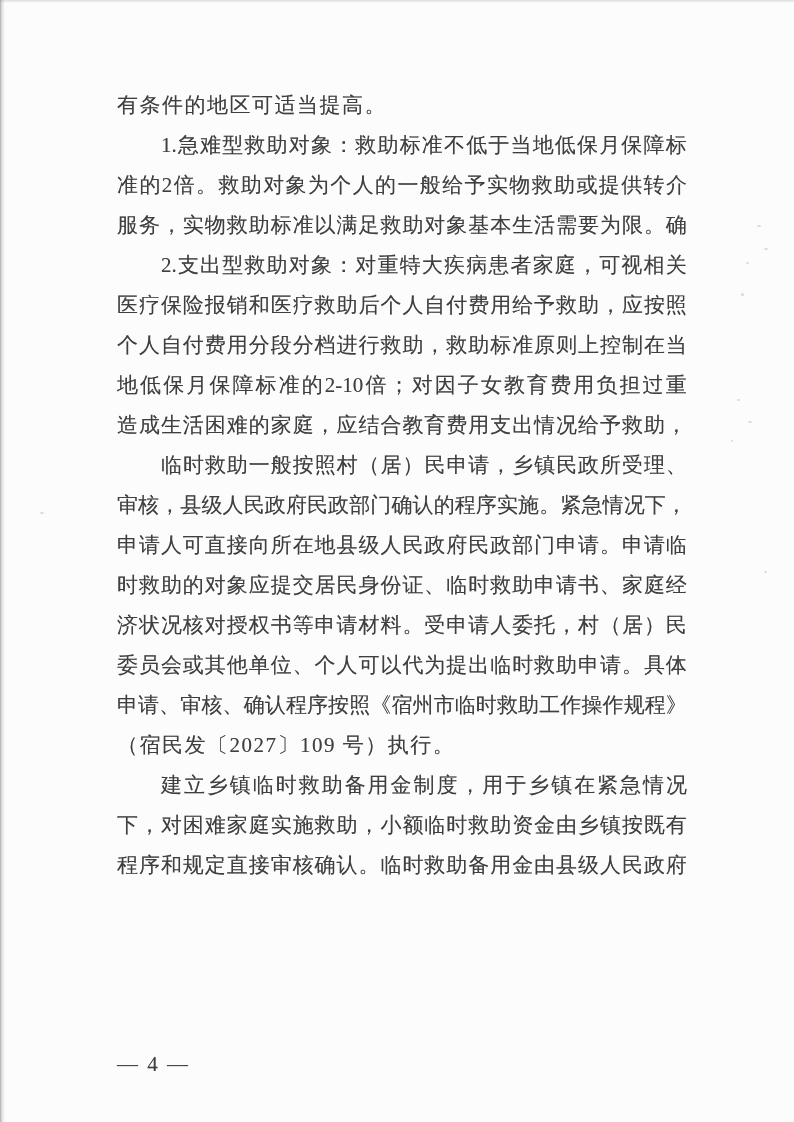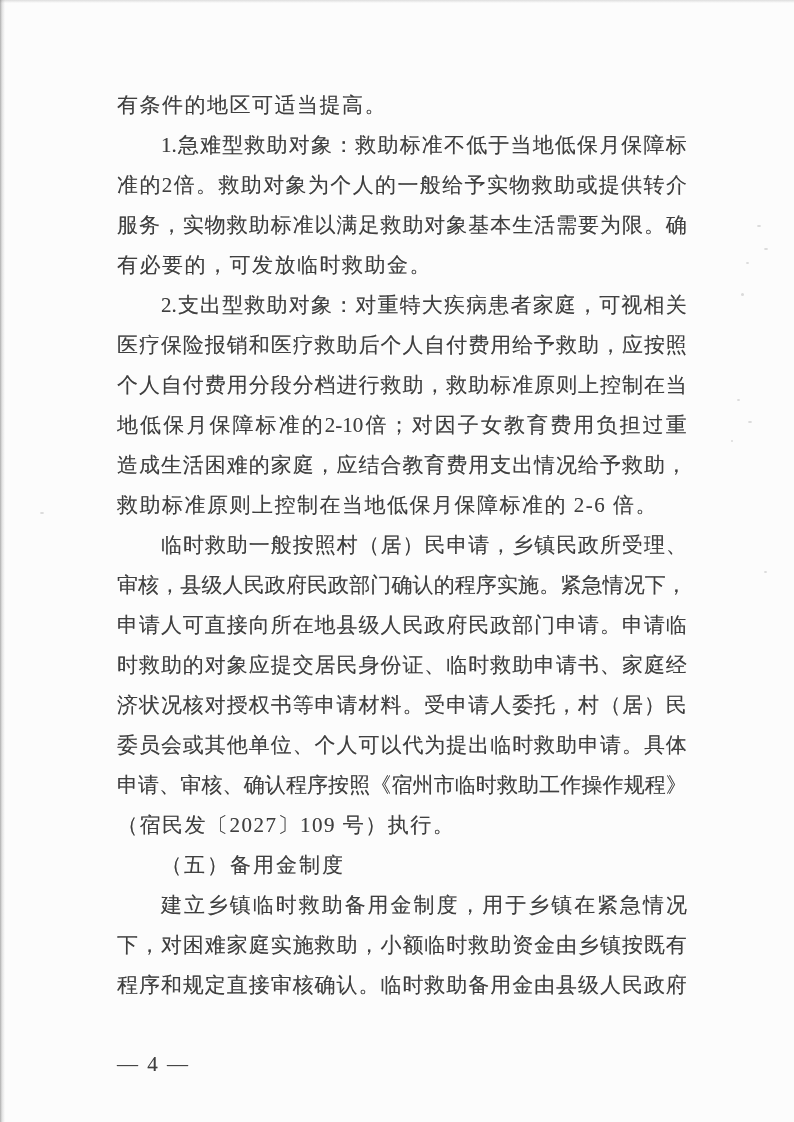--- a/index.html
+++ b/index.html
@@ -141,21 +141,20 @@
         <span>本</span>
         <span>生</span>
         <span>活</span>
         <span>需</span>
         <span>要</span>
         <span>为</span>
         <span>限</span>
         <span>。</span>
         <span>确</span>
       </div>
-      <div class="line">有必要的，可发放临时救助金。</div>
       <div class="line indent justify">
         <span>2. </span>
         <span>支</span>
         <span>出</span>
         <span>型</span>
         <span>救</span>
         <span>助</span>
         <span>对</span>
         <span>象</span>
         <span>：</span>
@@ -278,21 +277,20 @@
         <span>支</span>
         <span>出</span>
         <span>情</span>
         <span>况</span>
         <span>给</span>
         <span>予</span>
         <span>救</span>
         <span>助</span>
         <span>，</span>
       </div>
-      <div class="line">救助标准原则上控制在当地低保月保障标准的 2-6 倍。</div>
       <div class="line indent justify">
         <span>临</span>
         <span>时</span>
         <span>救</span>
         <span>助</span>
         <span>一</span>
         <span>般</span>
         <span>按</span>
         <span>照</span>
         <span>村</span>
@@ -476,21 +474,20 @@
         <span>助</span>
         <span>工</span>
         <span>作</span>
         <span>操</span>
         <span>作</span>
         <span>规</span>
         <span>程</span>
         <span>》</span>
       </div>
       <div class="line">（宿民发〔2027〕109 号）执行。</div>
-      <div class="line indent heading">（五）备用金制度</div>
       <div class="line indent justify">
         <span>建</span>
         <span>立</span>
         <span>乡</span>
         <span>镇</span>
         <span>临</span>
         <span>时</span>
         <span>救</span>
         <span>助</span>
         <span>备</span>

